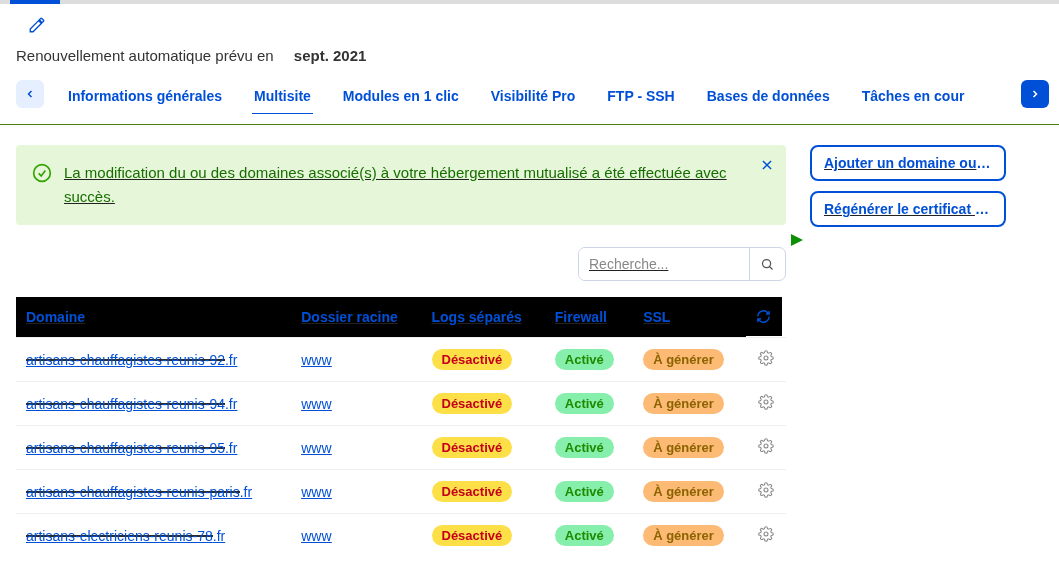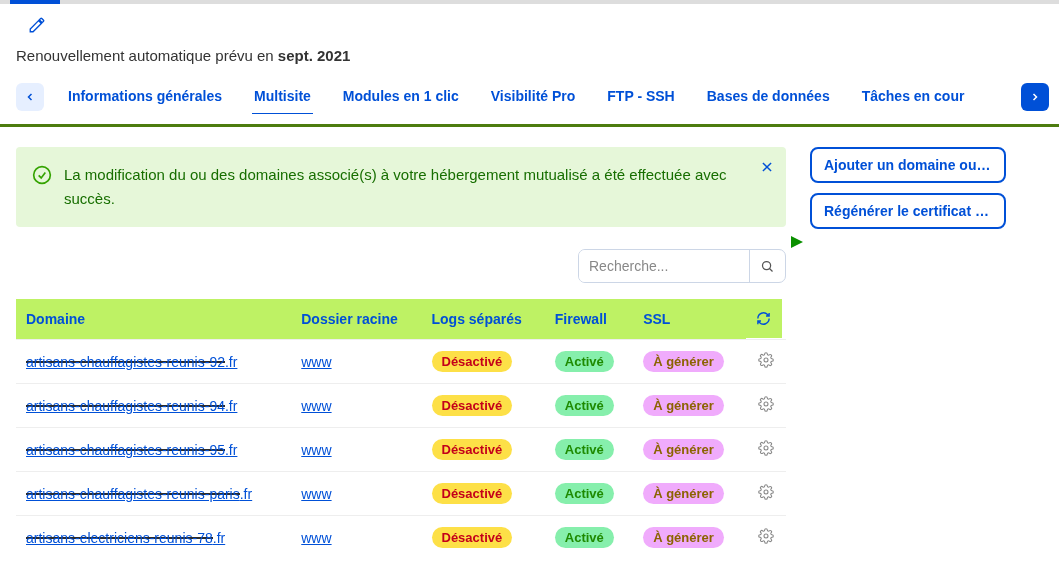--- a/index.html
+++ b/index.html
@@ -25,26 +25,26 @@
     width: 50px;
     background: #0050d7;
   }
   .edit-row { padding: 12px 16px 4px 28px; }
   .edit-row svg { width: 18px; height: 18px; color:#0050d7; }
   .subtitle {
     padding: 6px 16px 12px 16px;
     font-size: 15px;
     color:#333;
   }
-  .subtitle b { font-weight: 700; }
+  .subtitle b { font-weight: 700; margin-left: 16px; }
   .tabs-row {
-    display:flex; align-items:center;
+    display:flex; 
     padding: 4px 10px 10px 16px;
     gap: 10px;
-    border-bottom: 3px solid #4d7c0f;
+    border-bottom: 1px solid #4d7c0f;
   }
   .tab-nav-btn {
     width: 28px; height: 28px;
     display:flex;align-items:center;justify-content:center;
     border-radius:6px;
     color:#0050d7;
   }
   .tab-nav-btn.left { background:#e6efff; }
   .tab-nav-btn.right { background:#0050d7; color:#fff; }
   .tabs {
@@ -67,20 +67,21 @@
     position:absolute;
     left:0;right:0;bottom:-2px;
     height:3px;
     background:#0050d7;
   }
   .content-row {
     display:flex;
     align-items:flex-start;
     gap: 24px;
     padding: 20px 16px 0 16px;
+    text-decoration: underline;
   }
   .left-col { flex: 0 0 770px; }
   .right-col { flex: 1; display:flex; flex-direction:column; gap:10px; position:relative; }
   .alert {
     display:flex;
     align-items:flex-start;
     background:#e6f7d9;
     border-radius:4px;
     padding: 16px 40px 16px 16px;
     position:relative;
@@ -119,21 +120,21 @@
     color:#555;
     cursor:pointer;
   }
   table {
     width:100%;
     border-collapse:collapse;
     margin-top: 16px;
   }
   thead th {
     text-align:left;
-    background:#bef264;
+    background:#000000;
     color:#0050d7;
     font-weight:600;
     padding: 12px 10px;
     font-size:14px;
   }
   thead th:last-child { text-align:center; width:36px; }
   tbody td {
     padding: 11px 10px;
     border-top:1px solid #eee;
     font-size:14px;
@@ -151,21 +152,21 @@
   .root-link { color:#0050d7; text-decoration:underline; cursor:pointer;text-align:center; }
   .badge {
     display:inline-block;
     padding: 3px 10px;
     border-radius: 12px;
     font-weight:600;
     font-size:13px;
   }
   .badge.red { background:#fde047; color:#c4001a; }
   .badge.green { background:#86efac; color:#1e8a00; }
-  .badge.yellow { background:#f0abfc; color:#8b6300; }
+  .badge.yellow { background:#fdba74; color:#8b6300; }
   .row-action { color:#888; text-align:center; }
   .row-action svg { width:16px;height:16px; }
   .action-btn {
     border: 2px solid #0050d7;
     color:#0050d7;
     font-weight:600;
     border-radius:8px;
     padding: 8px 12px;
     text-align:right;
     cursor:pointer;

